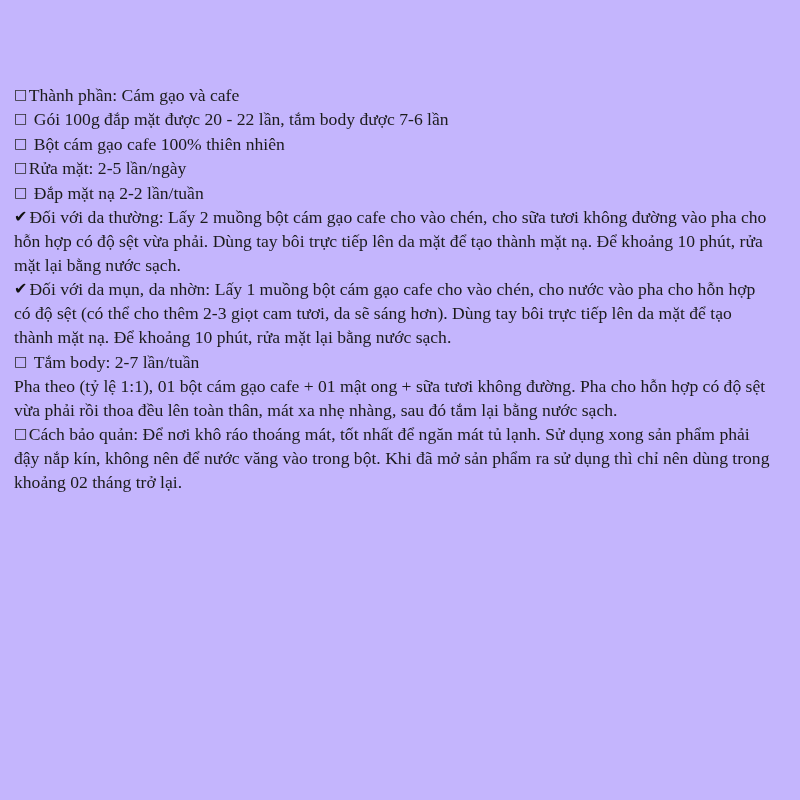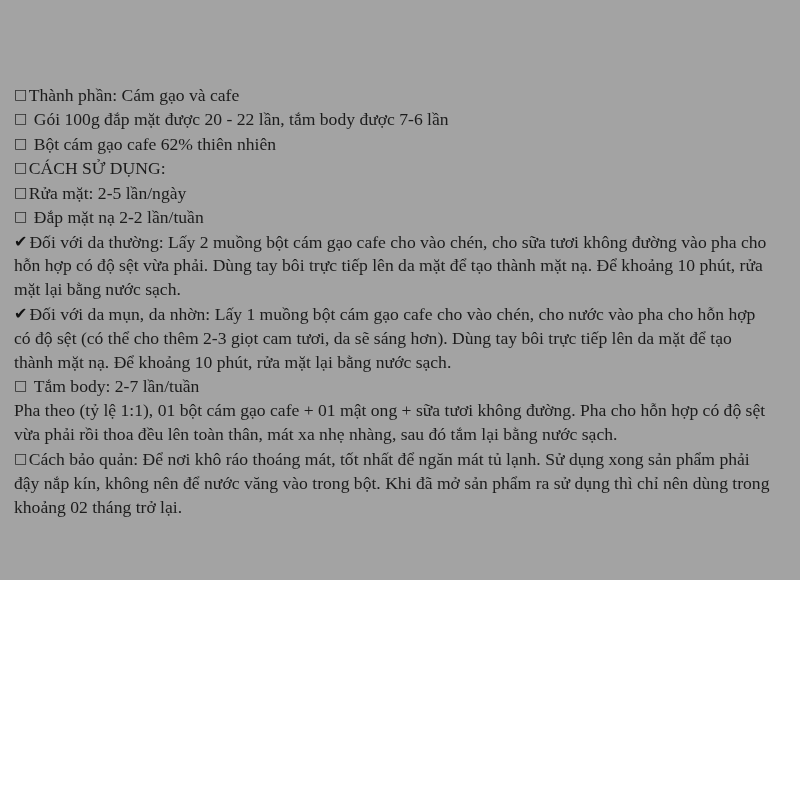--- a/index.html
+++ b/index.html
@@ -9,24 +9,24 @@
   }
   body {
     width: 800px;
     height: 800px;
     font-family: "Liberation Serif", "DejaVu Serif", serif;
     color: #1a1a1a;
     overflow: hidden;
   }
   .page {
     width: 800px;
-    height: 580px;
+    height: 800px;
     box-sizing: border-box;
     padding: 84px 30px 30px 14px;
-    background: #a3a3a3;
+    background: #c4b5fd;
   }
   .doc {
     font-size: 17.6px;
     line-height: 1.36;
     color: #1b1b1b;
     text-align: left;
   }
   .para {
     margin: 0 0 0.5px 0;
     text-indent: 0;
@@ -56,22 +56,21 @@
     width: 5px;
   }
 </style>
 </head>
 <body>
 
 <div class="page">
   <div class="doc" id="doc-body">
       <p class="para"><span class="bullet-box">□</span><span>Thành phần: Cám gạo và cafe</span></p>
       <p class="para"><span class="bullet-box">□</span><span class="lead-space"></span><span>Gói 100g đắp mặt được 20 - 22 lần, tắm body được 7-6 lần</span></p>
-      <p class="para"><span class="bullet-box">□</span><span class="lead-space"></span><span>Bột cám gạo cafe 62% thiên nhiên</span></p>
-      <p class="para"><span class="bullet-box">□</span><span>CÁCH SỬ DỤNG:</span></p>
+      <p class="para"><span class="bullet-box">□</span><span class="lead-space"></span><span>Bột cám gạo cafe 100% thiên nhiên</span></p>
       <p class="para"><span class="bullet-box">□</span><span>Rửa mặt: 2-5 lần/ngày</span></p>
       <p class="para"><span class="bullet-box">□</span><span class="lead-space"></span><span>Đắp mặt nạ 2-2 lần/tuần</span></p>
       <p class="para"><span class="bullet-check">✔</span><span>Đối với da thường: Lấy 2 muồng bột cám gạo cafe cho vào chén, cho sữa tươi không đường vào pha cho hỗn hợp có độ sệt vừa phải. Dùng tay bôi trực tiếp lên da mặt để tạo thành mặt nạ. Để khoảng 10 phút, rửa mặt lại bằng nước sạch.</span></p>
       <p class="para"><span class="bullet-check">✔</span><span>Đối với da mụn, da nhờn: Lấy 1 muồng bột cám gạo cafe cho vào chén, cho nước vào pha cho hỗn hợp có độ sệt (có thể cho thêm 2-3 giọt cam tươi, da sẽ sáng hơn). Dùng tay bôi trực tiếp lên da mặt để tạo thành mặt nạ. Để khoảng 10 phút, rửa mặt lại bằng nước sạch.</span></p>
       <p class="para"><span class="bullet-box">□</span><span class="lead-space"></span><span>Tắm body: 2-7 lần/tuần</span></p>
       <p class="para"><span>Pha theo (tỷ lệ 1:1), 01 bột cám gạo cafe + 01 mật ong + sữa tươi không đường. Pha cho hỗn hợp có độ sệt vừa phải rồi thoa đều lên toàn thân, mát xa nhẹ nhàng, sau đó tắm lại bằng nước sạch.</span></p>
       <p class="para"><span class="bullet-box">□</span><span>Cách bảo quản: Để nơi khô ráo thoáng mát, tốt nhất để ngăn mát tủ lạnh. Sử dụng xong sản phẩm phải đậy nắp kín, không nên để nước văng vào trong bột. Khi đã mở sản phẩm ra sử dụng thì chỉ nên dùng trong khoảng 02 tháng trở lại.</span></p>
     </div>
 </div>
 

